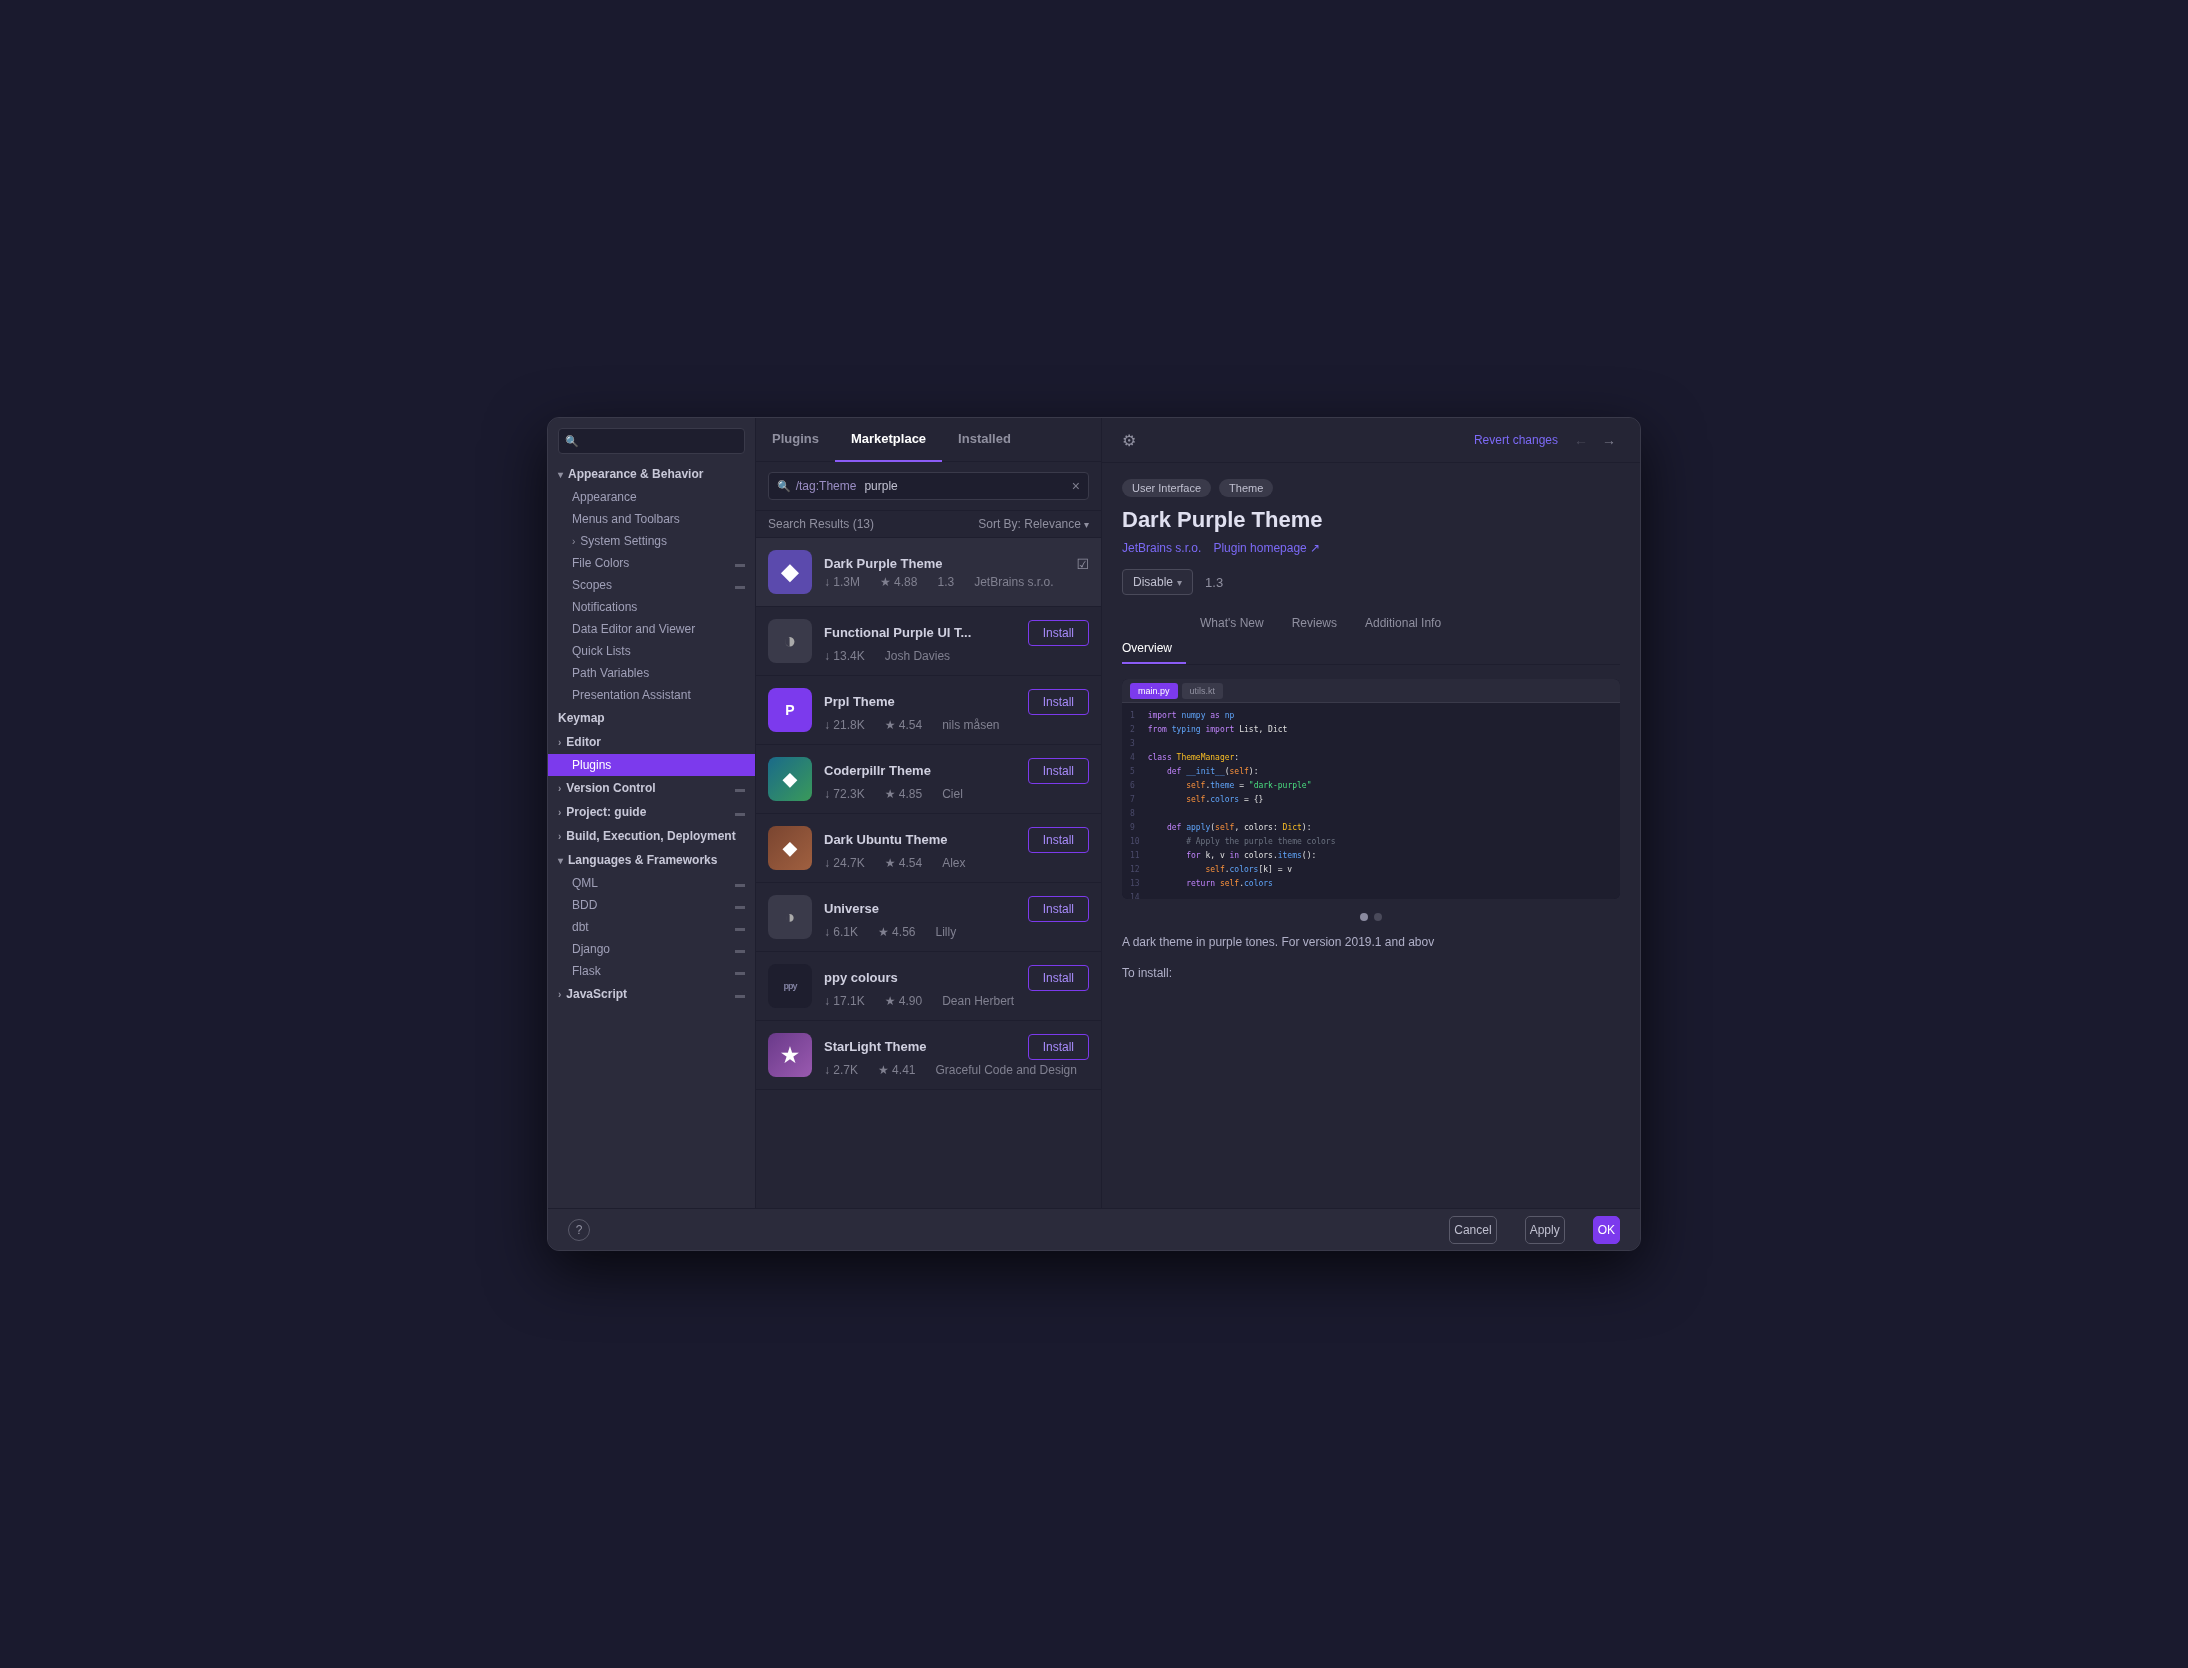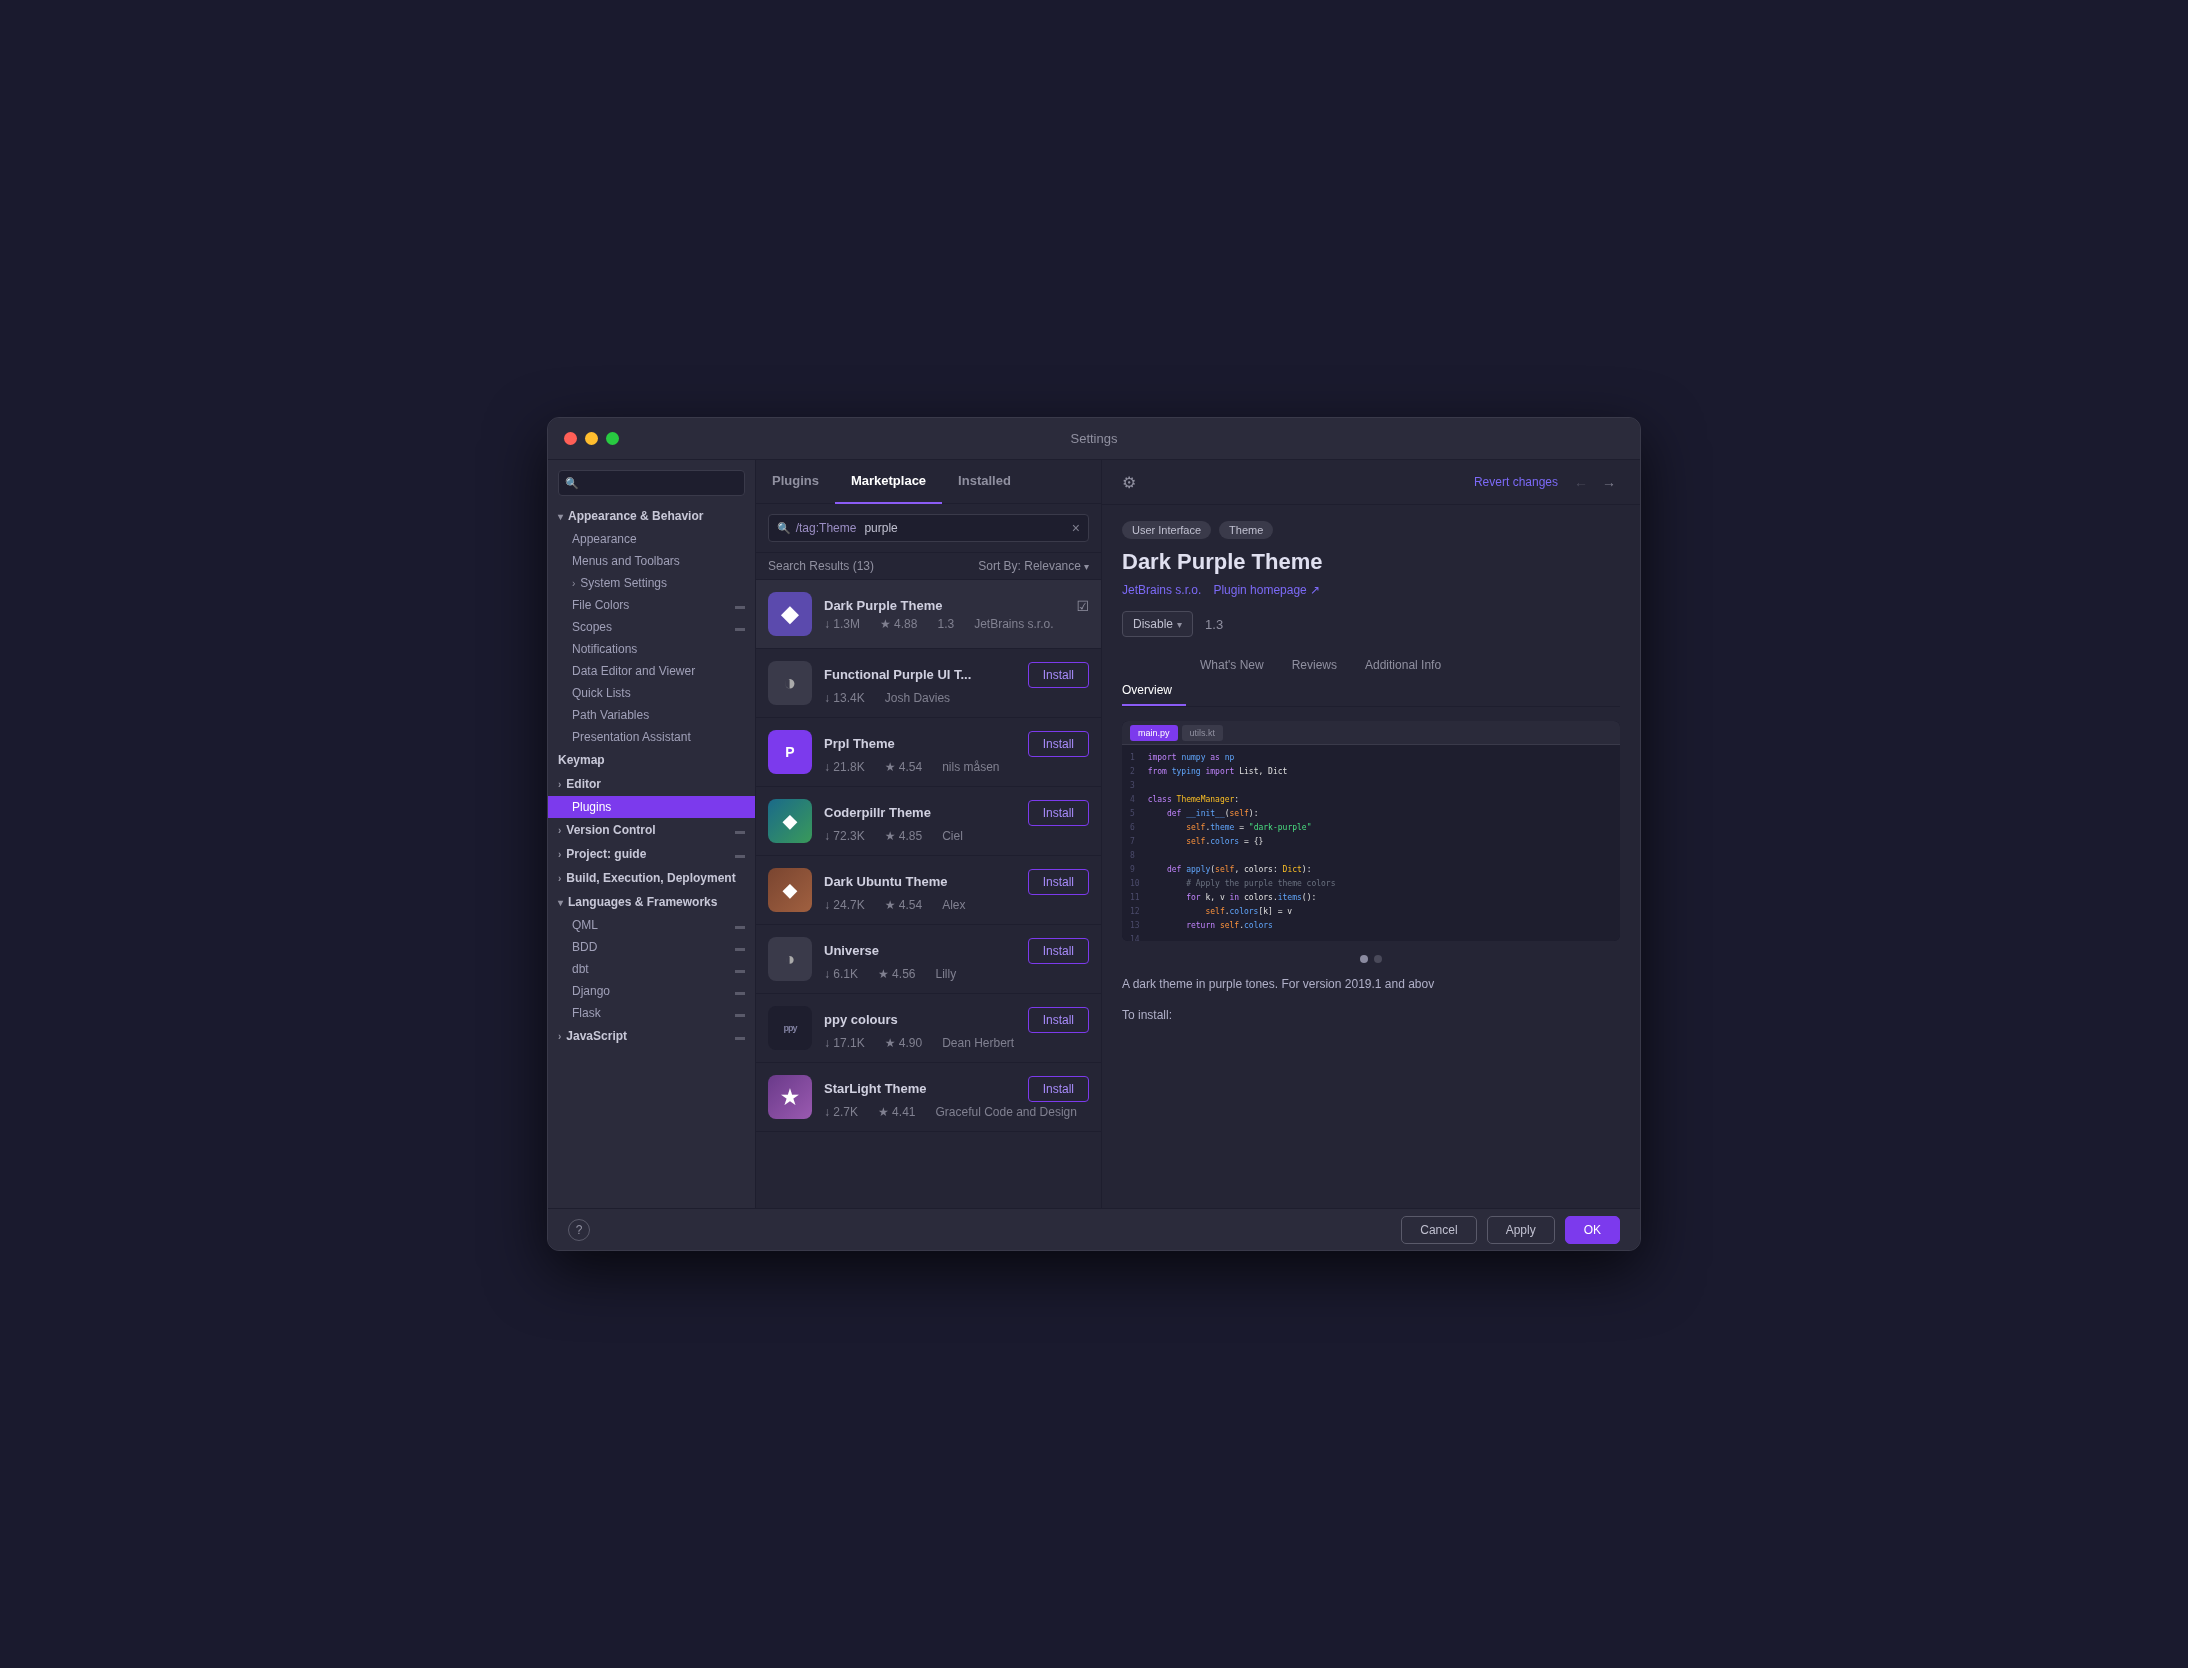--- a/index.html
+++ b/index.html
@@ -165,25 +165,26 @@
       cursor: pointer;
       display: flex;
       align-items: center;
       justify-content: center;
     }
     .bottom-actions {
       display: flex;
       gap: 10px;
     }
     .btn-cancel, .btn-apply, .btn-ok {
-      padding: 6px 18px;
+      padding: 6px 4px;
       border-radius: 5px;
       font-size: 12px;
       cursor: pointer;
       border: 1px solid #5a5a6a;
+      margin-left: 18px;
     }
     .btn-cancel {
       background: transparent;
       color: #c0c0d0;
     }
     .btn-apply {
       background: transparent;
       color: #c0c0d0;
     }
     .btn-ok {
@@ -579,28 +580,20 @@
     .fc-yellow { color: #fbbf24; }
     .fc-white { color: #e0e0e0; }
     .fc-gray { color: #6060708; color: #6b7280; }
     .fc-orange { color: #fb923c; }
   </style>
 </head>
 <body>
 
 <div class="window">
 
-  <div class="title-bar">
-    <div class="traffic-lights">
-      <div class="traffic-light tl-red"></div>
-      <div class="traffic-light tl-yellow"></div>
-      <div class="traffic-light tl-green"></div>
-    </div>
-    <span class="title-text">Settings</span>
-  </div>
 
   <div class="main-content">
 
     <div class="sidebar">
       <div class="sidebar-search">
         <div class="sidebar-search-wrap">
           <span class="search-icon-small">🔍</span>
           <input class="sidebar-search-input" type="text" placeholder="" style="">
         </div>
       </div>

